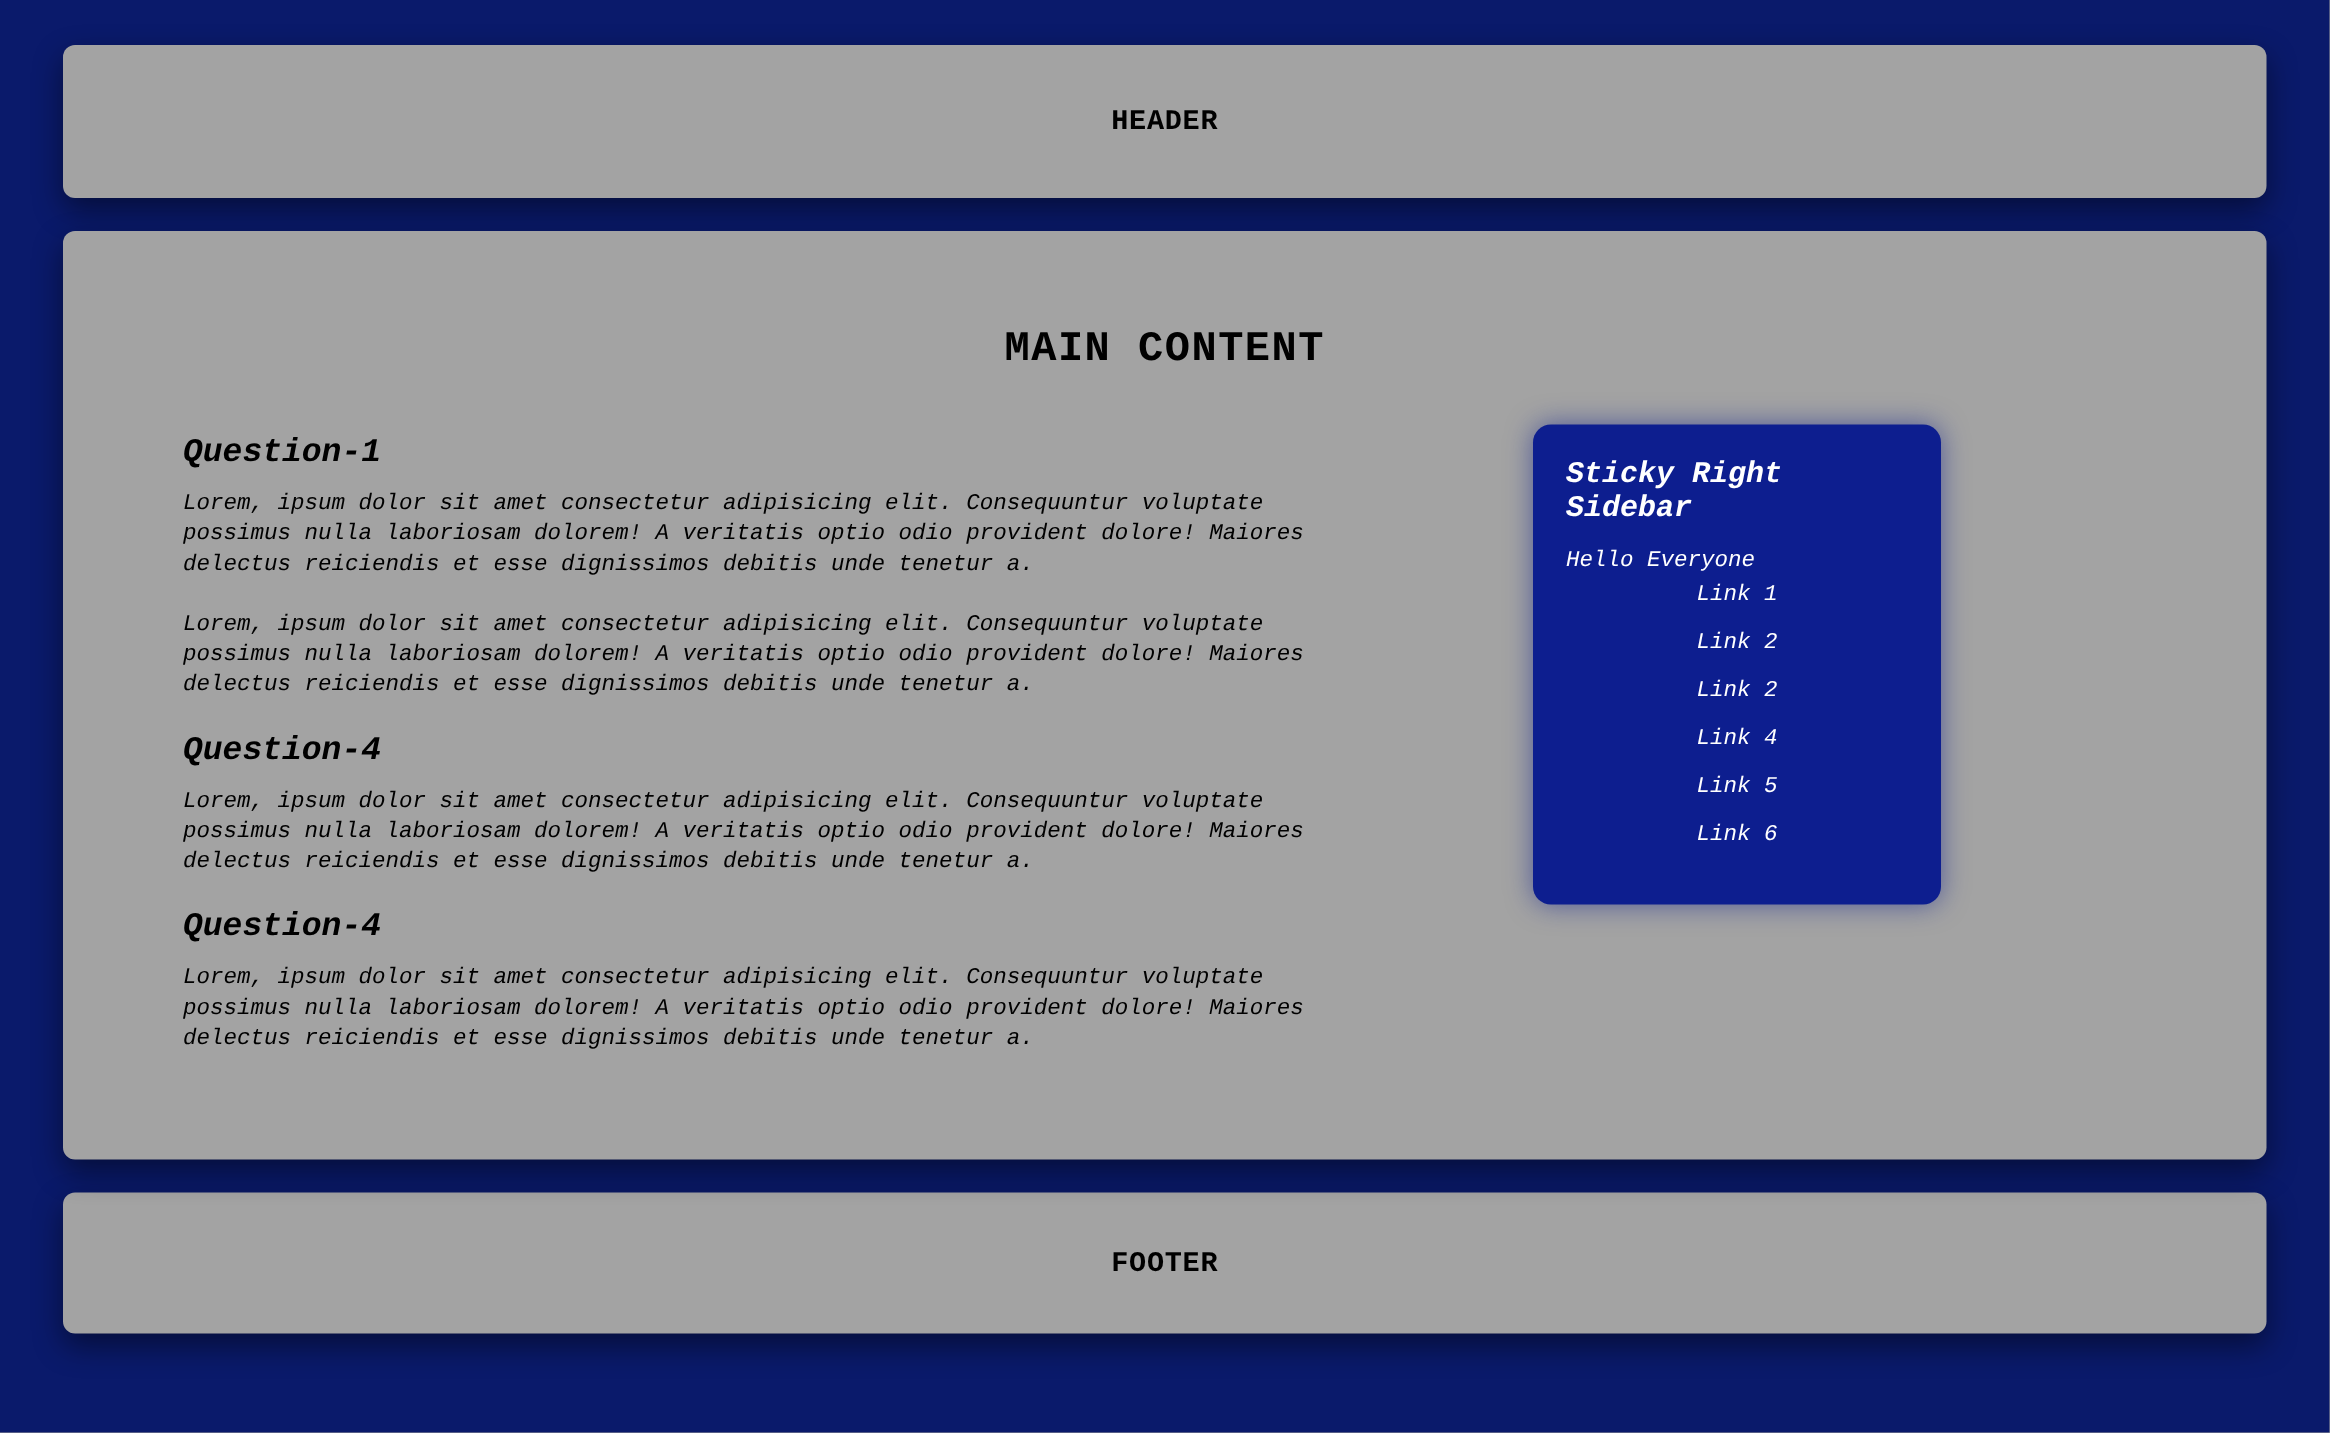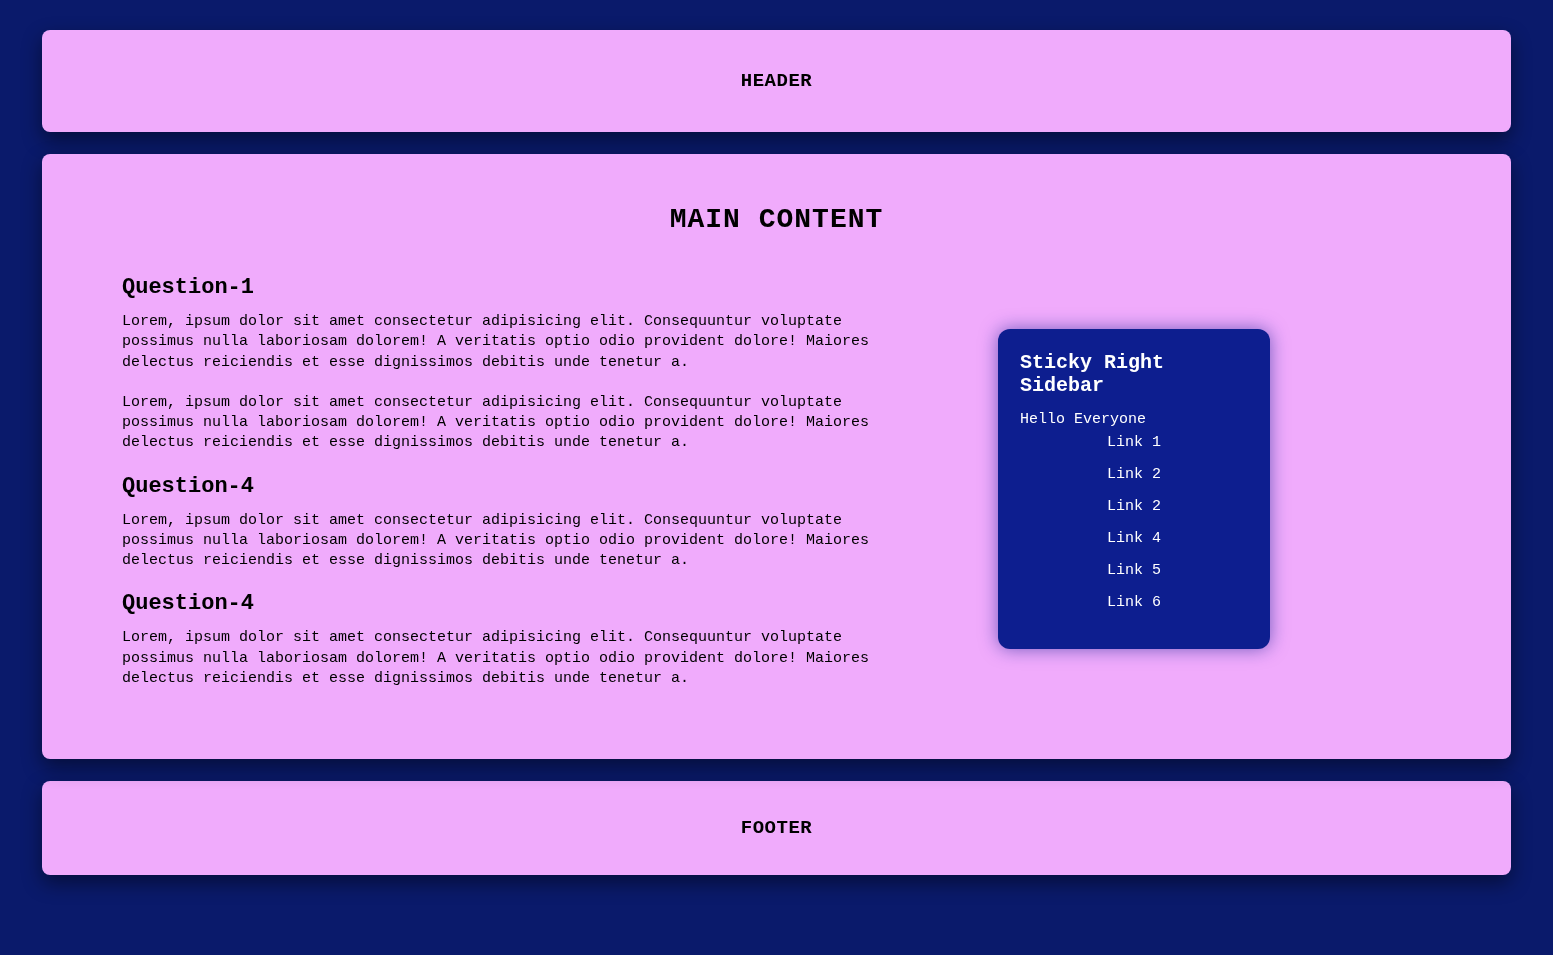--- a/index.html
+++ b/index.html
@@ -7,51 +7,52 @@
       padding: 0;
       box-sizing: border-box;
     }
     body {
       font-family: 'Courier New', Courier, monospace;
       background-color: #0a1a6b;
       padding: 30px 42px;
       min-height: 955px;
     }
     .card {
-      background-color: #f0abfc;
+      background-color: #a3a3a3;
       border-radius: 8px;
       box-shadow: 0 8px 20px rgba(0,0,0,0.45);
       margin-bottom: 22px;
     }
     .header-card {
       padding: 40px 20px;
       text-align: center;
     }
     .header-card h3 {
       font-size: 19px;
       font-weight: bold;
       color: #000;
       letter-spacing: 0.5px;
     }
     .main-card {
-      padding: 50px 80px 50px 80px;
+      padding: 64px 80px 50px 80px;
       position: relative;
     }
     .main-title {
       text-align: center;
       font-size: 28px;
       font-weight: bold;
       color: #000;
       margin-bottom: 40px;
       letter-spacing: 1px;
     }
     .content-row {
       display: flex;
-      gap: 96px;
-      align-items: center;
+      gap: 120px;
+      align-items: flex-start;
+      font-style: italic;
     }
     .questions {
       flex: 1;
       max-width: 780px;
     }
     .question-block {
       margin-bottom: 20px;
     }
     .question-block h2 {
       font-size: 22px;

